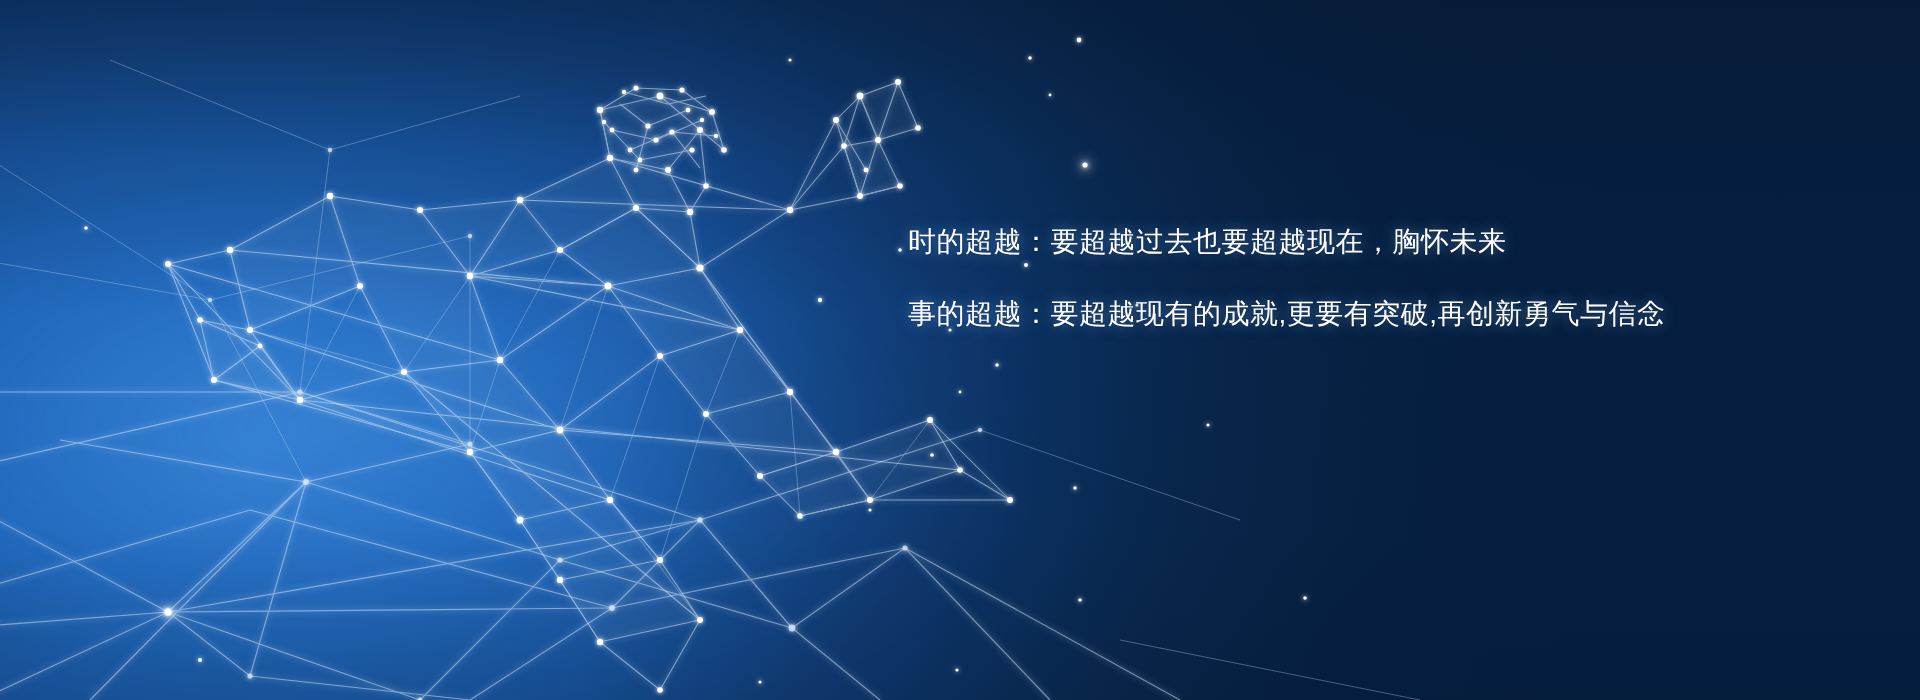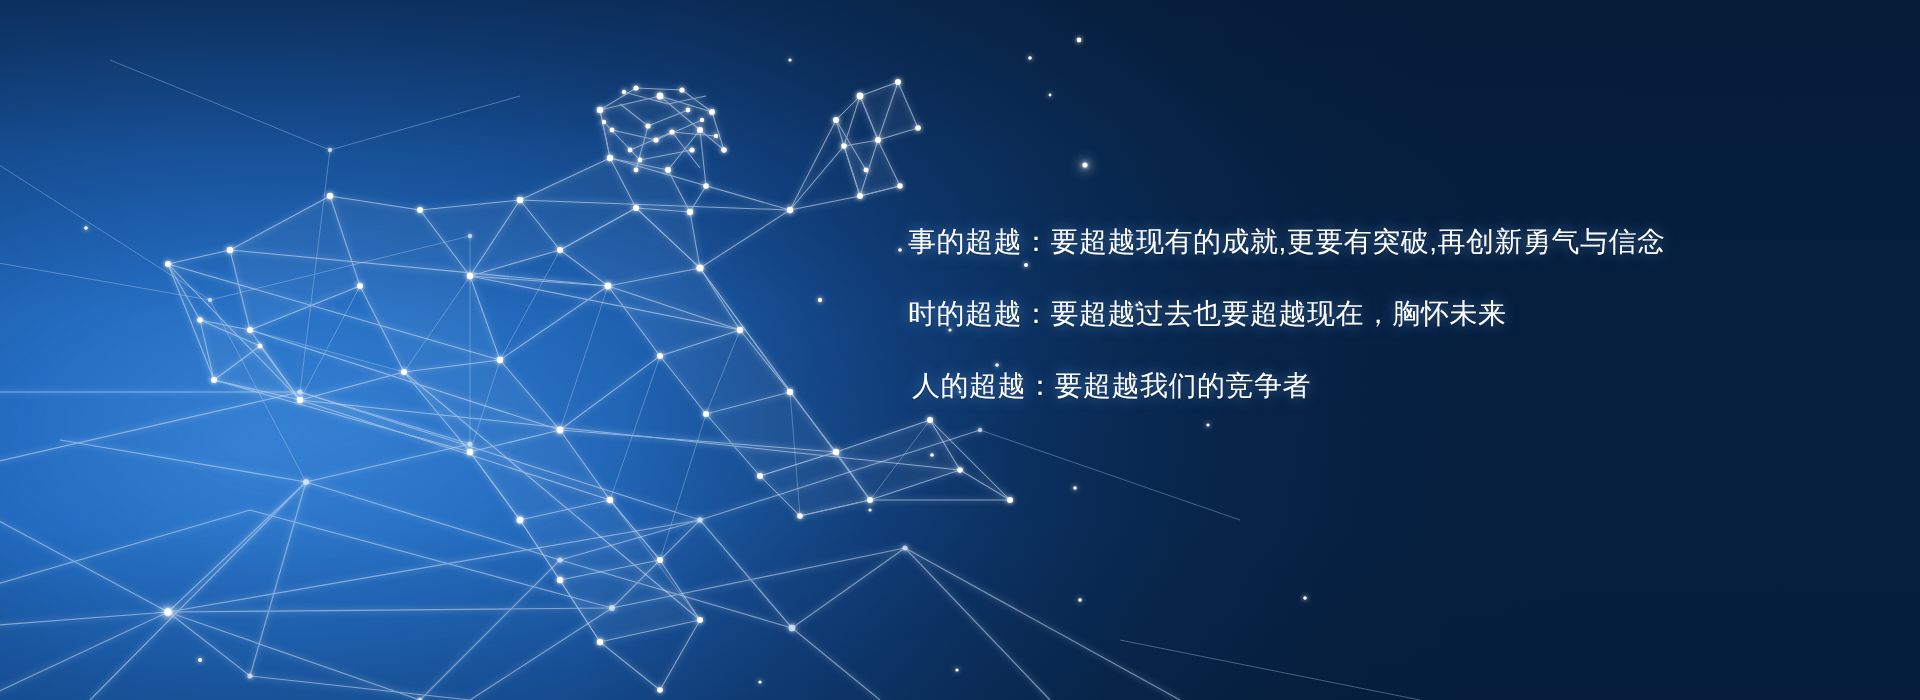--- a/index.html
+++ b/index.html
@@ -426,18 +426,17 @@
 
         <g class="node" filter="url(#bigglow)">
           <circle cx="1085" cy="165" r="2.6"></circle>
           <circle cx="168" cy="612" r="3.2"></circle>
         </g>
       </g>
     </svg>
   </div>
 
   <div class="text-block">
+    <div class="tagline line1">时的超越：要超越过去也要超越现在，胸怀未来</div>
     <div class="tagline line2">事的超越：要超越现有的成就,更要有突破,再创新勇气与信念</div>
-    <div class="tagline line1">时的超越：要超越过去也要超越现在，胸怀未来</div>
-    <div class="tagline line3">人的超越：要超越我们的竞争者</div>
   </div>
 
 </div>
 
 </body></html>

